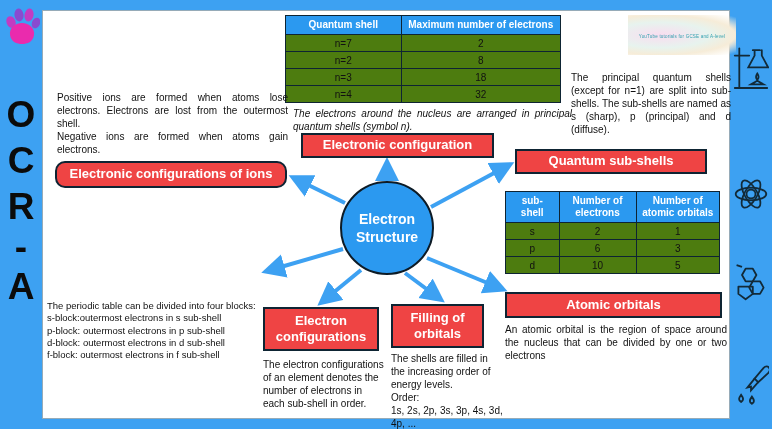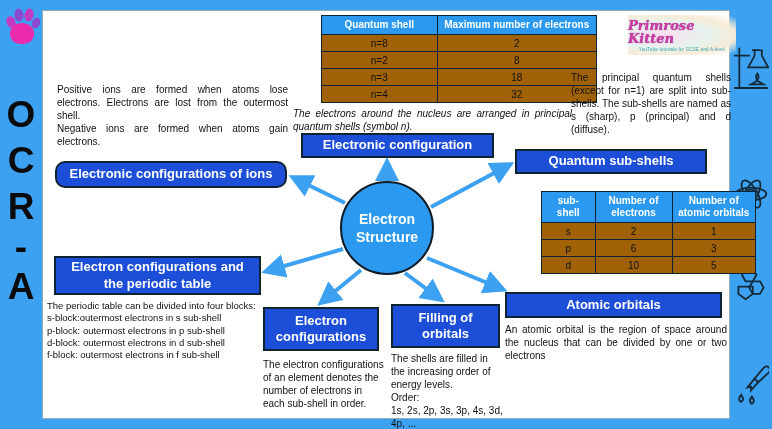--- a/index.html
+++ b/index.html
@@ -12,30 +12,30 @@
   
   .rail-left  { position:absolute; left:0; top:0; width:42px; height:429px; }
   .rail-right { position:absolute; right:0; top:0; width:42px; height:429px; }
   .exam-letters { position:absolute; left:0; top:92px; width:42px; display:flex;
                   flex-direction:column; align-items:center; }
   .exam-letters span { font-size:37px; font-weight:bold; color:#0b0b0b; line-height:46px; }
   .exam-letters span.dash { line-height:34px; }
   .rail-icon { position:absolute; left:3px; width:36px; height:52px; }
 
   
-  .bluebox { position:absolute; background:#1d4ed8; border:2px solid #0e2433; color:#fff;
+  .bluebox { position:absolute; background:#ef4444; border:2px solid #0e2433; color:#fff;
              font-weight:bold; font-size:13px; text-align:center; display:flex;
              align-items:center; justify-content:center; line-height:1.25; padding:1px 4px; }
 
   .para { position:absolute; color:#111; font-size:10px; line-height:1.3;
           white-space:pre-line; text-align:justify; }
   .para.left { text-align:left; }
 
   
-  table { border-collapse:collapse; position:absolute; background:#a16207;margin-left:36px; }
+  table { border-collapse:collapse; position:absolute; background:#4d7c0f; }
   th, td { border:1.5px solid #0e2433; text-align:center; vertical-align:middle; }
   th { background:#2b99f0; color:#fff; font-size:10px; font-weight:bold; padding:3px 2px;
        white-space:pre-line; line-height:1.2; }
   td { font-size:10px; color:#111; padding:2px 2px; height:17px; }
 
   
   .hub { position:absolute; left:297px; top:170px; width:94px; height:94px; border-radius:50%;
          background:#2b99f0; border:2px solid #0d1b26; display:flex; align-items:center;
          justify-content:center; text-align:center; color:#fff; font-weight:bold;
          font-size:14px; line-height:1.3; padding:0 10px; }
@@ -120,53 +120,51 @@
     </g>
   </svg>
 
   <table style="left:242px; top:4px; width:276px;">
     <tbody>
         <tr>
       <th style="width:42%">Quantum shell</th>
       <th>Maximum number of electrons</th>
     </tr>
     <tr>
-      <td>n=8</td>
+      <td>n=7</td>
       <td>2</td>
     </tr>
     <tr>
       <td>n=2</td>
       <td>8</td>
     </tr>
     <tr>
       <td>n=3</td>
       <td>18</td>
     </tr>
     <tr>
       <td>n=4</td>
       <td>32</td>
     </tr>
   </tbody>
     </table>
 
   <div class="para" style="left:250px; top:96px; width:279px;font-style:italic;">The electrons around the nucleus are arranged in principal quantum shells (symbol n).</div>
 
   <div class="logo">
-    <div class="logo-title">Primrose Kitten</div>
     <div class="logo-tag">YouTube tutorials for GCSE and A-level</div>
   </div>
 
   <div class="para" style="left:528px; top:60px; width:160px;">The principal quantum shells (except for n=1) are split into sub-shells. The sub-shells are named as s (sharp), p (principal) and d (diffuse).</div>
 
   <div class="bluebox" style="left:258px; top:122px; width:193px; height:25px;">Electronic configuration</div>
   <div class="bluebox" style="left:472px; top:138px; width:192px; height:25px;">Quantum sub-shells</div>
   <div class="bluebox" style="left:12px; top:150px; width:232px; height:27px;border-radius:10px;">Electronic configurations of ions</div>
-  <div class="bluebox" style="left:11px; top:245px; width:207px; height:39px;">Electron configurations and the periodic table</div>
   <div class="bluebox" style="left:220px; top:296px; width:116px; height:44px;">Electron configurations</div>
-  <div class="bluebox" style="left:348px; top:293px; width:109px; height:44px;">Filling of orbitals</div>
+  <div class="bluebox" style="left:348px; top:293px; width:93px; height:44px;">Filling of orbitals</div>
   <div class="bluebox" style="left:462px; top:281px; width:217px; height:26px;">Atomic orbitals</div>
 
   <div class="hub">Electron Structure</div>
 
   <table style="left:462px; top:180px; width:215px;padding-left:44px;">
     <tbody>
         <tr>
       <th style="width:25%">sub-
 shell</th>
       <th style="width:36%">Number of
@@ -185,21 +183,21 @@
       <td>3</td>
     </tr>
     <tr>
       <td>d</td>
       <td>10</td>
       <td>5</td>
     </tr>
   </tbody>
     </table>
 
-  <div class="para" style="left:14px; top:72px; width:231px;">Positive ions are formed when atoms lose electrons. Electrons are lost from the outermost shell.
+  <div class="para" style="left:14px; top:80px; width:231px;">Positive ions are formed when atoms lose electrons. Electrons are lost from the outermost shell.
 Negative ions are formed when atoms gain electrons.</div>
   <div class="para left" style="left:4px; top:289px; width:218px; font-size:9.5px;">The periodic table can be divided into four blocks:
 s-block:outermost electrons in s sub-shell
 p-block: outermost electrons in p sub-shell
 d-block: outermost electrons in d sub-shell
 f-block: outermost electrons in f sub-shell</div>
   <div class="para left" style="left:220px; top:347px; width:122px;">The electron configurations of an element denotes the number of electrons in each sub-shell in order.</div>
   <div class="para left" style="left:348px; top:341px; width:112px;">The shells are filled in the increasing order of energy levels.
 Order:
 1s, 2s, 2p, 3s, 3p, 4s, 3d, 4p, ...</div>

